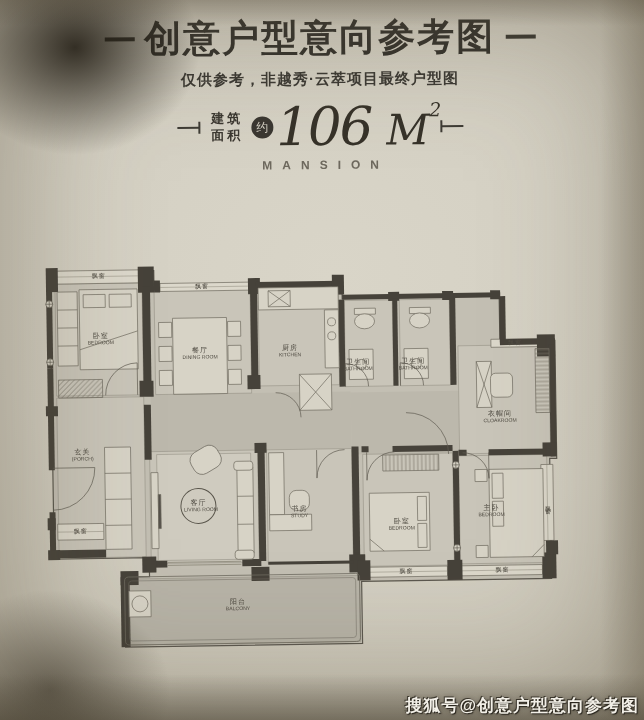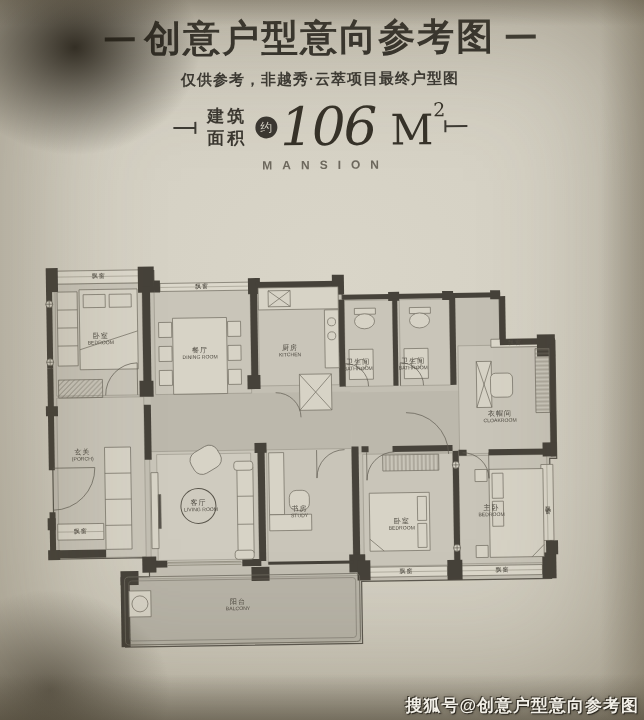--- a/index.html
+++ b/index.html
@@ -10,25 +10,25 @@
   
   .header{position:absolute;top:0;left:0;right:0;text-align:center;color:#34322c;}
   .title-row{margin-top:13px;display:flex;align-items:center;justify-content:center;gap:10px;}
   .title-dash{width:30px;height:4px;background:#3a3831;}
   .title{font-size:37px;font-weight:bold;letter-spacing:2px;color:#34322c;}
   .subtitle{margin-top:7px;font-size:15px;font-weight:bold;letter-spacing:1px;color:#3b3933;}
   .area-row{margin-top:10px;display:flex;align-items:center;justify-content:center;}
   .rule{width:22px;height:2px;background:#3e3b34;position:relative;}
   .rule.left::after{content:"";position:absolute;right:-1px;top:-5px;width:2px;height:12px;background:#3e3b34;}
   .rule.right::before{content:"";position:absolute;left:-1px;top:-5px;width:2px;height:12px;background:#3e3b34;}
-  .area-label{margin:0 8px 0 12px;font-size:17px;font-weight:bold;letter-spacing:3px;color:#3b3831;line-height:1.3;text-align:center;}
+  .area-label{margin:0 8px 0 12px;font-size:13px;font-weight:bold;letter-spacing:3px;color:#3b3831;line-height:1.3;text-align:center;}
   .approx-badge{width:22px;height:22px;border-radius:50%;background:#3a3731;color:#d9d5c8;
     font-size:12px;display:flex;align-items:center;justify-content:center;margin-right:3px;flex:0 0 auto;}
   .area-value{font-family:"DejaVu Serif",serif;font-size:53px;line-height:0.85;color:#363229;letter-spacing:-2px;font-style:italic;}
-  .area-unit{font-family:"DejaVu Serif",serif;font-size:42px;color:#363229;margin-left:15px;}
+  .area-unit{font-family:"DejaVu Serif",serif;font-size:42px;color:#363229;margin-left:15px;font-style:italic;}
   .area-unit sup{font-size:19px;vertical-align:28px;}
   .brand{margin-top:3px;font-size:12px;letter-spacing:10px;padding-left:10px;color:#6e695e;font-weight:bold;}
   
   .plan{position:absolute;left:44px;top:252px;width:552px;height:412px;transform:rotate(-0.5deg);}
   .plan svg{position:absolute;left:0;top:0;}
   .room-label{position:absolute;transform:translate(-50%,-50%);text-align:center;color:#4f4b42;line-height:1.3;white-space:nowrap;}
   .room-label .zh{display:block;font-size:7px;letter-spacing:1px;}
   .room-label .en{display:block;font-size:6px;letter-spacing:0;transform:scale(0.85);transform-origin:center top;}
   .room-label.circled{border:1px solid #5a564c;border-radius:50%;width:34px;height:34px;
     display:flex;flex-direction:column;justify-content:center;}

